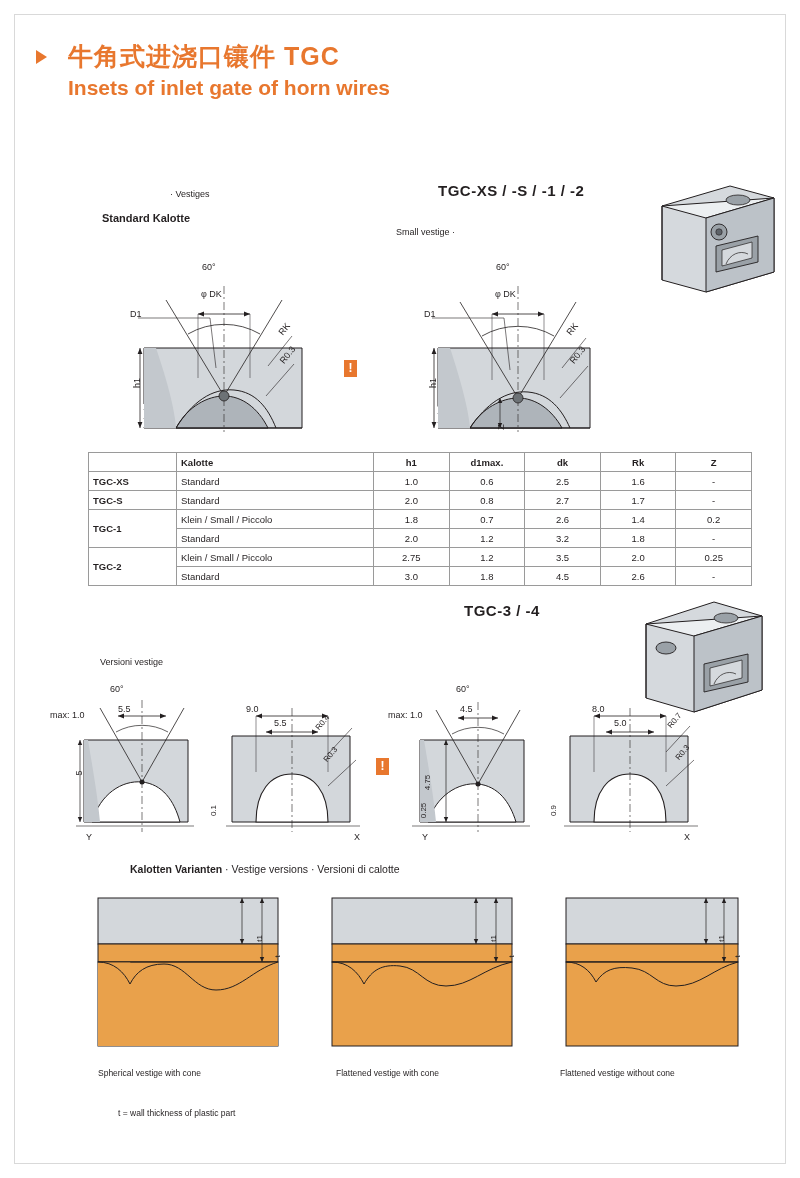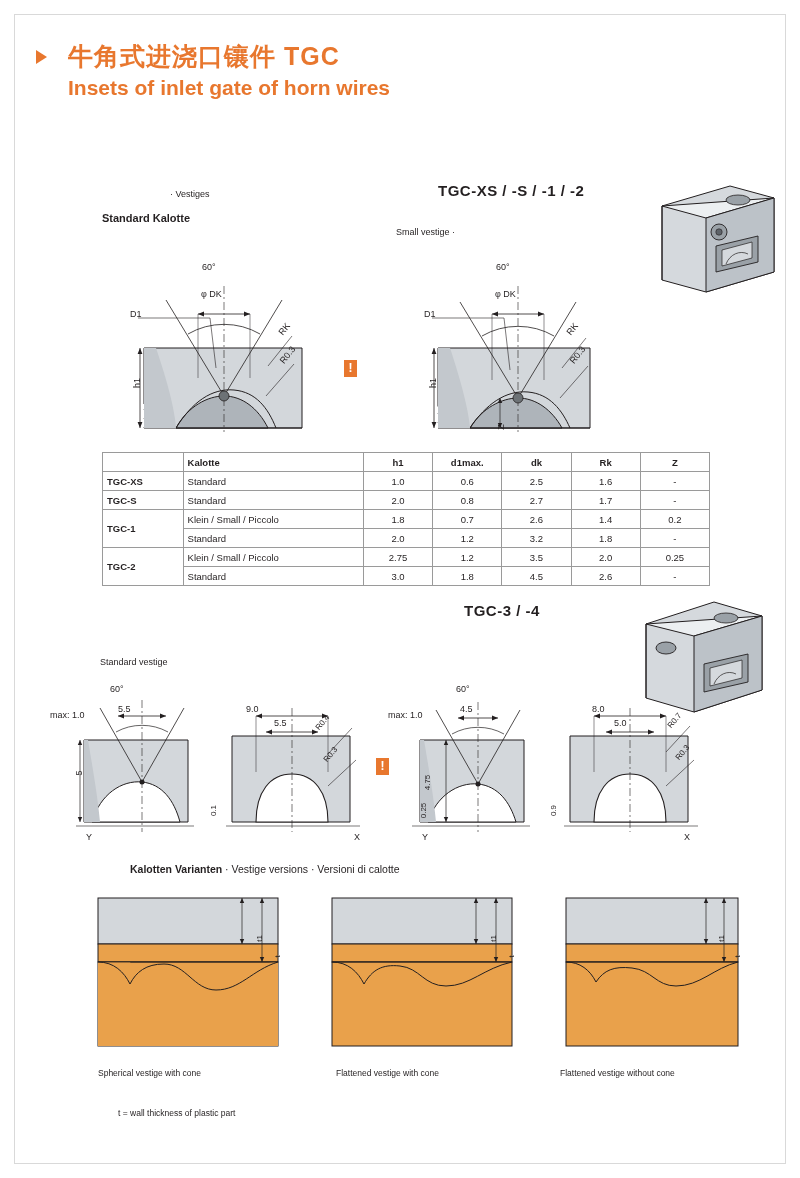--- a/index.html
+++ b/index.html
@@ -51,21 +51,21 @@
 
   
   .warn{
     position:absolute;width:13px;height:17px;background:#e8772e;
     color:#fff;font-weight:bold;font-size:12px;text-align:center;
     line-height:16px;
   }
 
   
   .tbl{
-    position:absolute;left:96px;top:446px;width:608px;
+    position:absolute;left:82px;top:446px;width:664px;
     border-collapse:collapse;font-size:9.5px;
   }
   .tbl td,.tbl th{
     border:1px solid #9a9a9a;
     padding:2px 4px;height:14px;
     background:#ffffff;
   }
   .tbl th{font-weight:bold;text-align:left;background:#fff;}
   .tbl .c{text-align:center;}
   .tbl .code{font-weight:bold;width:62px;}
@@ -257,21 +257,21 @@
         <td class="c">3.0</td>
         <td class="c">1.8</td>
         <td class="c">4.5</td>
         <td class="c">2.6</td>
         <td class="c">-</td>
       </tr>
     </tbody>
   </table>
 
   <div class="lbl big" style="left:458px;top:596px;">TGC-3 / -4</div>
-  <div class="lbl" style="left:94px;top:651px;">Standard vestige</div>
+  <div class="lbl" style="left:94px;top:651px;">Versioni vestige</div>
   <div class="warn" style="left:370px;top:752px;">!</div>
 
   <div class="dg" style="left:620px;top:580px;">
     <svg width="150" height="140" viewBox="0 0 150 140">
       <polygon points="20,38 88,16 136,30 136,104 68,126 20,112" fill="#d5d9dd" stroke="#231f20" stroke-width="1"></polygon>
       <polygon points="20,38 68,50 136,30" fill="#eceff1" stroke="#231f20" stroke-width="1"></polygon>
       <polygon points="68,50 68,126 136,104 136,30" fill="#bcc2c8" stroke="#231f20" stroke-width="1"></polygon>
       <ellipse cx="100" cy="32" rx="12" ry="5" fill="#9aa1a7" stroke="#231f20" stroke-width="0.8"></ellipse>
       <ellipse cx="40" cy="62" rx="10" ry="6" fill="#9aa1a7" stroke="#231f20" stroke-width="0.9"></ellipse>
       <polygon points="78,78 78,106 122,96 122,68" fill="#9aa1a7" stroke="#231f20" stroke-width="0.9"></polygon>

